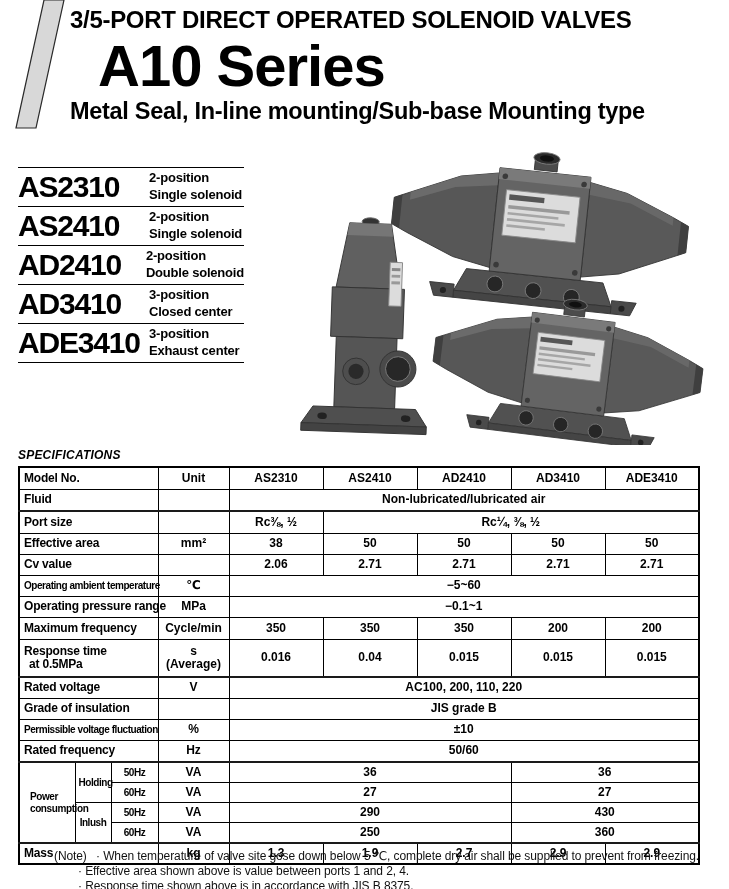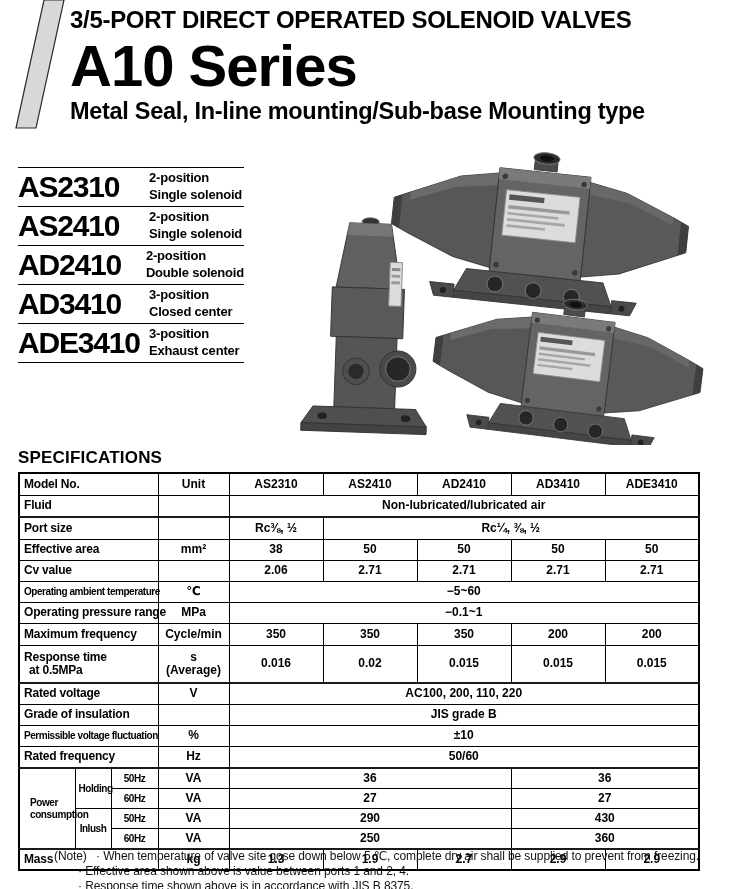--- a/index.html
+++ b/index.html
@@ -2,37 +2,37 @@
 <html><head>
 <meta charset="utf-8">
 <style>
   html,body{margin:0;padding:0;background:#fff;}
   .page{position:relative;width:729px;height:889px;background:#fff;overflow:hidden;
         font-family:"Liberation Sans","DejaVu Sans",sans-serif;color:#000;}
 
   
   .hdr{position:absolute;left:70px;top:6px;width:650px;}
   .kicker{font-size:24px;font-weight:bold;letter-spacing:-0.3px;white-space:nowrap;}
-  .title{font-size:58px;font-weight:bold;letter-spacing:-1px;line-height:1.02;margin-top:2px;}
+  .title{font-size:58px;font-weight:bold;letter-spacing:-1px;line-height:1.02;margin-top:2px;margin-left:28px;}
   .subtitle{font-size:23.5px;font-weight:bold;letter-spacing:-0.3px;margin-top:3px;white-space:nowrap;}
   .stripe-svg{position:absolute;left:0;top:0;}
 
   
   .mlist{position:absolute;left:18px;top:167px;width:226px;}
   .mrow{display:flex;align-items:center;height:38px;border-top:1px solid #000;}
   .mrow:last-child{border-bottom:1px solid #000;}
   .mcode{font-size:30px;font-weight:bold;letter-spacing:-1.2px;width:131px;white-space:nowrap;}
   .mdesc{font-size:13px;font-weight:bold;line-height:1.3;letter-spacing:-0.2px;white-space:nowrap;}
 
   
   .photos{position:absolute;left:285px;top:140px;}
 
   
   .spec{position:absolute;left:18px;top:448px;width:690px;}
-  .spec-h{font-size:17px;font-weight:bold;letter-spacing:0.2px;margin:0 0 4px 0;}
+  .spec-h{font-size:12px;font-weight:bold;letter-spacing:0.2px;margin:0 0 4px 0;font-style:italic;}
   table.spec-t{border-collapse:collapse;table-layout:fixed;width:680px;border:2px solid #000;}
   .spec-t td{border:1px solid #000;padding:0 3px;text-align:center;font-size:12px;font-weight:bold;
              line-height:1.12;overflow:visible;white-space:nowrap;}
   .spec-t td.lbl{text-align:left;padding-left:4px;letter-spacing:-0.2px;margin-left:22px;}
   .spec-t td.sm{font-size:10px;letter-spacing:-0.45px;}
   .spec-t td.xs{font-size:10px;letter-spacing:-0.4px;text-align:left;padding-left:10px;}
   .spec-t tr.heavy td{border-top:2.5px solid #1a1a1a;}
   .h21 td{height:21px}.h20 td{height:20px}.h19 td{height:19px}.h36 td{height:36px}
   .two{line-height:1.25;}
 
@@ -232,21 +232,21 @@
       <tr class="h36">
         <td class="lbl two" colspan="3">
           <div>Response time</div>
           <div style="padding-left:5px">at 0.5MPa</div>
         </td>
         <td class="two">
           <div>s</div>
           <div>(Average)</div>
         </td>
         <td>0.016</td>
-        <td>0.02</td>
+        <td>0.04</td>
         <td>0.015</td>
         <td>0.015</td>
         <td>0.015</td>
       </tr>
       <tr class="h20 heavy">
         <td class="lbl" colspan="3">Rated voltage</td>
         <td>V</td>
         <td colspan="5">AC100, 200, 110, 220</td>
       </tr>
       <tr class="h20">

